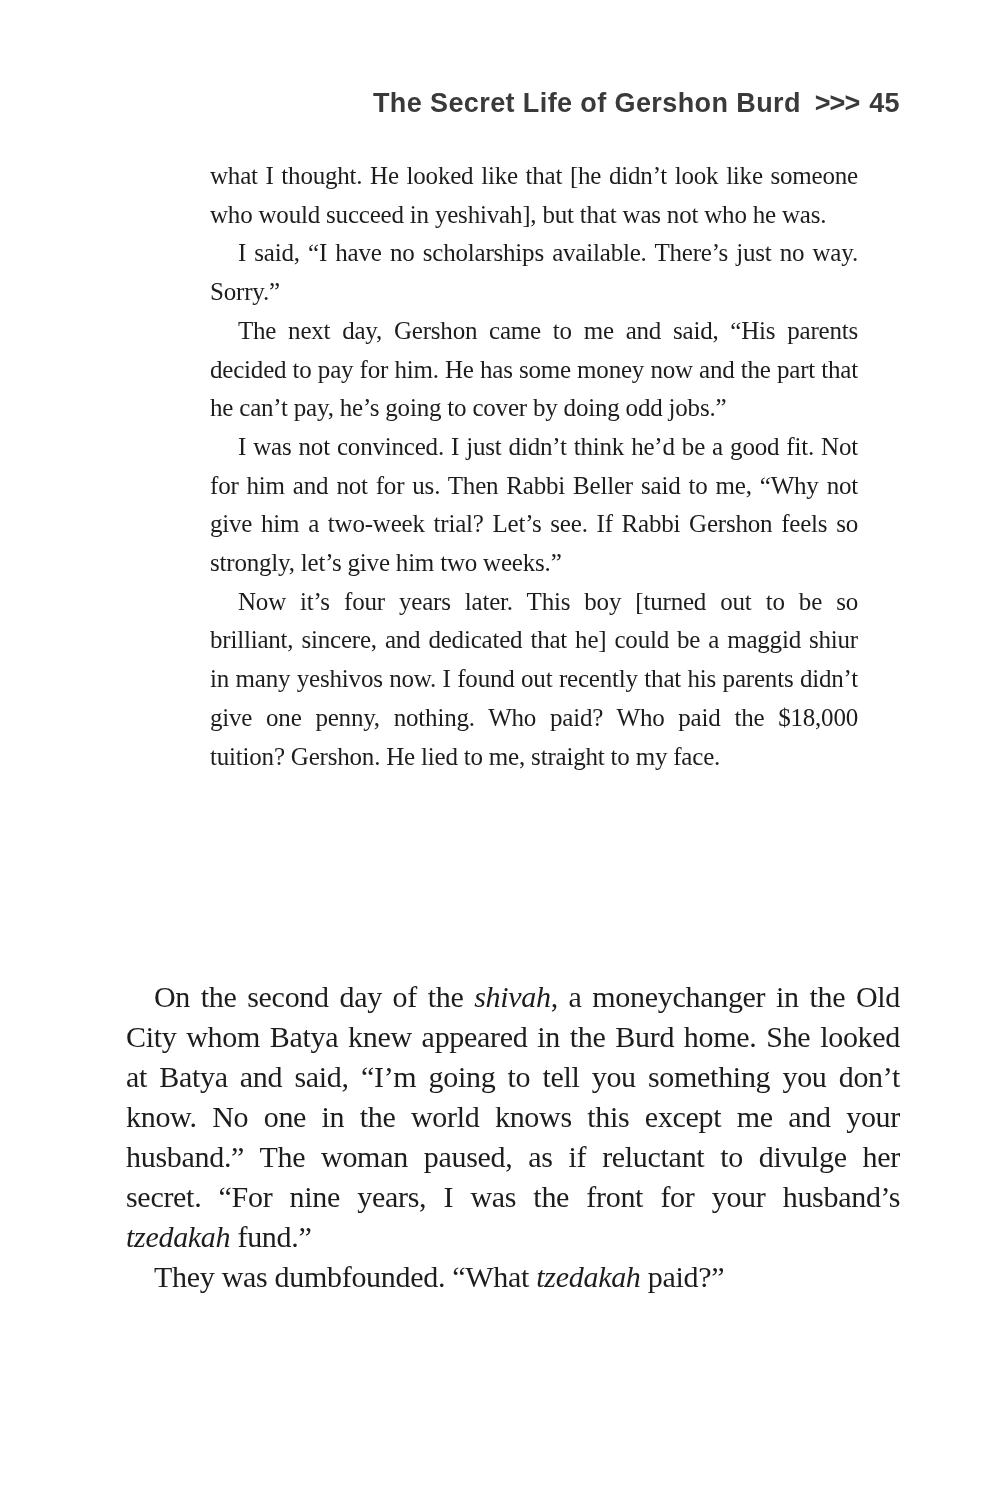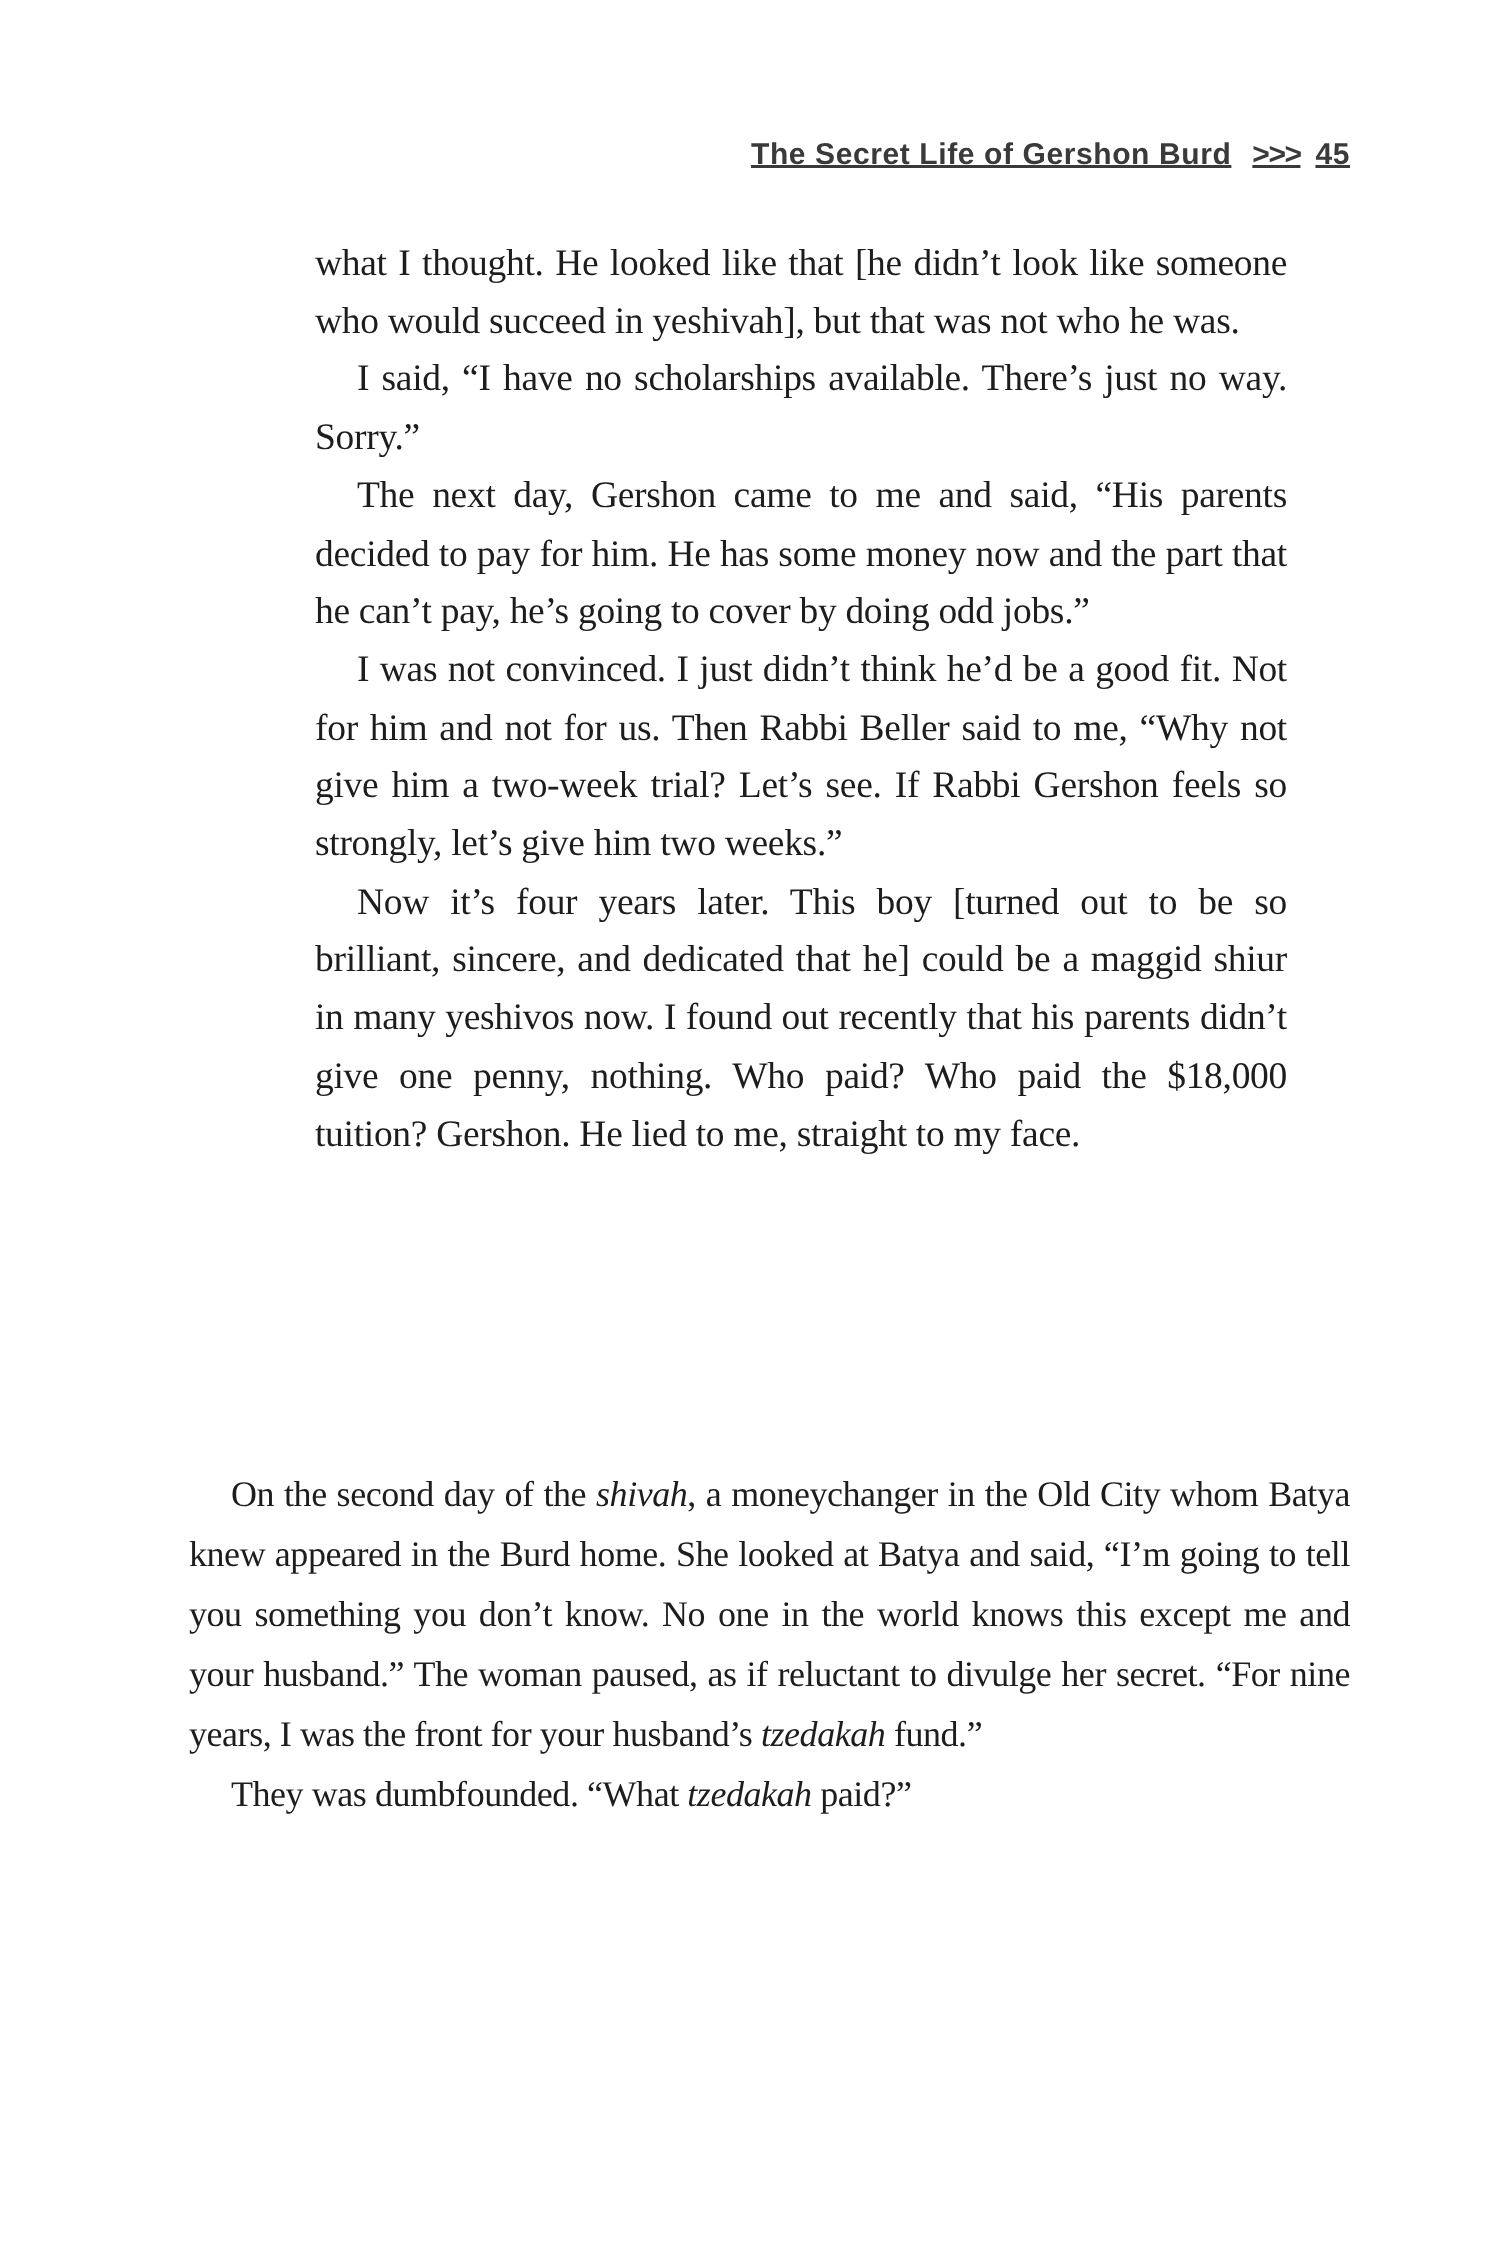--- a/index.html
+++ b/index.html
@@ -15,26 +15,25 @@
     overflow: hidden;
     font-family: "Liberation Serif", "DejaVu Serif", serif;
     color: #1d1d1d;
   }
   .running-header {
     position: absolute;
     top: 91px;
     right: 103px;
     font-family: "Liberation Sans", "DejaVu Sans", sans-serif;
     font-weight: 700;
-    font-size: 20px;
+    font-size: 27px;
     line-height: 24px;
     letter-spacing: 0.4px;
     color: #3a3a3a;
     white-space: nowrap;
-    text-decoration: underline;
   }
   .running-header .hdr-sep {
     margin-left: 14px;
     letter-spacing: -1px;
   }
   .running-header .hdr-page {
     margin-left: 10px;
   }
   .quote-block {
     position: absolute;
@@ -44,21 +43,21 @@
     font-size: 25px;
     line-height: 38.7px;
     letter-spacing: -0.2px;
     text-align: justify;
   }
   .body-text {
     position: absolute;
     left: 126px;
     top: 977px;
     width: 774px;
-    font-size: 24px;
+    font-size: 30px;
     line-height: 40px;
     letter-spacing: -0.3px;
     text-align: justify;
   }
   p.para {
     margin: 0;
     padding: 0;
   }
   p.para.indent {
     text-indent: 28px;

